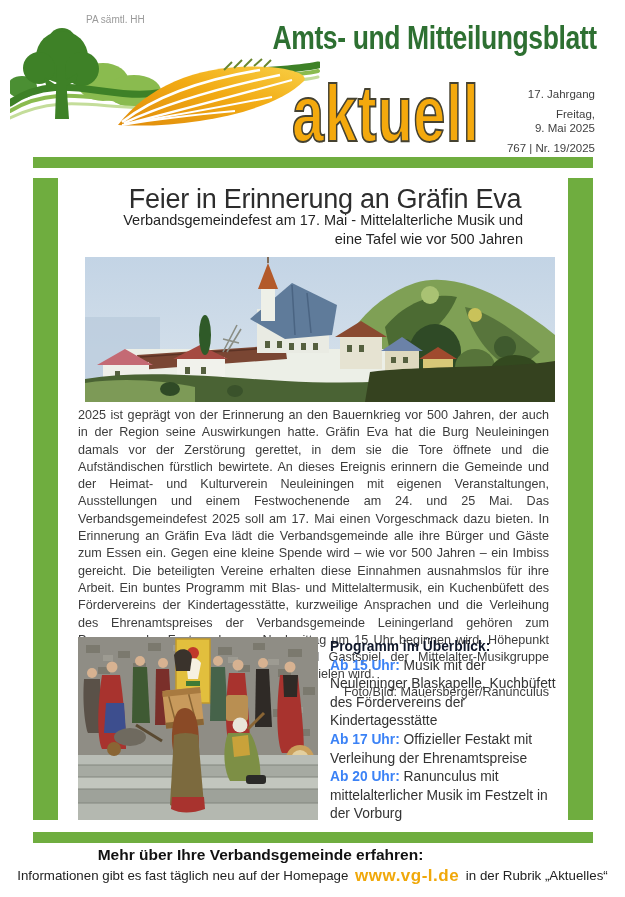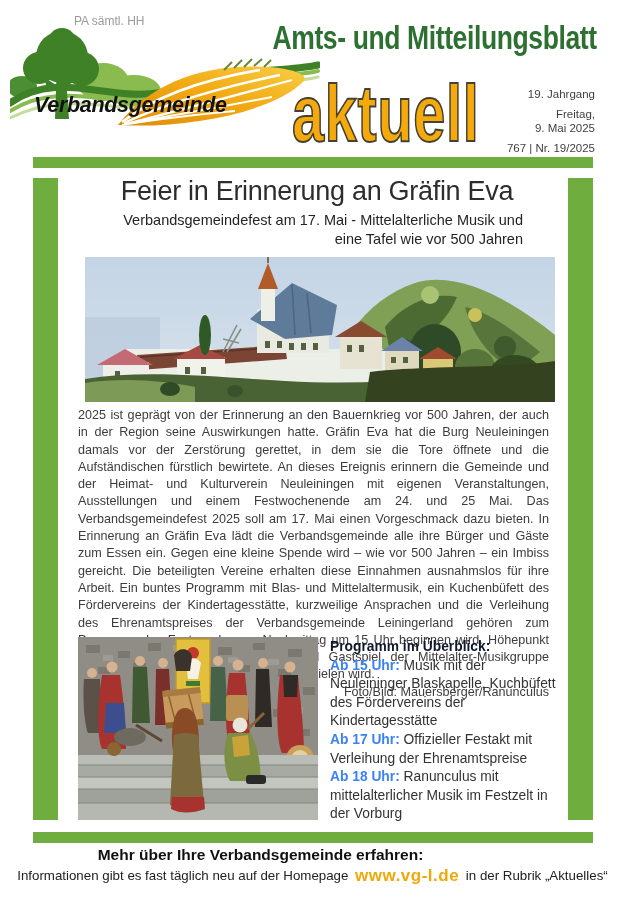--- a/index.html
+++ b/index.html
@@ -2,21 +2,21 @@
 <html lang="de"><head>
 <meta charset="utf-8">
 <style>
   html,body{margin:0;padding:0;background:#e9e9e9;}
   .page{
     position:relative;width:625px;height:897px;background:#ffffff;
     margin:0 auto;overflow:hidden;
     font-family:"Liberation Sans","DejaVu Sans",sans-serif;color:#3c3c3c;
   }
   
-  .pa-note{position:absolute;left:74px;top:14px;font-size:12px;color:#9a9a9a;}
+  .pa-note{position:absolute;left:86px;top:14px;font-size:10px;color:#9a9a9a;}
   .logo-svg{position:absolute;left:10px;top:25px;width:310px;height:125px;}
   .org1{position:absolute;left:34px;top:93px;font-size:21.5px;font-weight:bold;font-style:italic;color:#121212;letter-spacing:-0.3px;}
   .org2{position:absolute;left:30px;top:111px;font-size:35px;font-weight:bold;font-style:italic;color:#121212;letter-spacing:-1px;}
   .masthead{
     position:absolute;right:28px;top:18px;font-size:34px;font-weight:bold;color:#2e7032;
     white-space:nowrap;letter-spacing:-0.5px;transform:scaleX(0.78);transform-origin:100% 0;
   }
   .aktuell{
     position:absolute;left:292px;top:74px;font-size:80px;font-weight:bold;color:#f4a90d;
     letter-spacing:1px;line-height:1;transform:scaleX(0.72);transform-origin:0 0;
@@ -92,40 +92,39 @@
       <circle cx="52" cy="17" r="14"></circle>
       <circle cx="52" cy="32" r="26"></circle>
       <circle cx="29" cy="43" r="16"></circle>
       <circle cx="72" cy="44" r="17"></circle>
       <path d="M47,40 L45,94 L59,94 L55,40 Z"></path>
       <path d="M46,60 L34,52 L36,60 L46,66 Z"></path>
       <path d="M56,55 L68,48 L66,56 L56,61 Z"></path>
     </g>
   </svg>
 
-  <div class="org1">Verbandsgemeinde</div>
 
   <div class="masthead">Amts- und Mitteilungsblatt</div>
   <div class="aktuell">aktuell</div>
 
   <div class="issue-info">
-    <div>19. Jahrgang</div>
+    <div>17. Jahrgang</div>
     <div class="gap"></div>
     <div>Freitag,</div>
     <div>9. Mai 2025</div>
     <div class="gap"></div>
     <div>767 | Nr. 19/2025</div>
   </div>
 
   <div class="bar-top"></div>
   <div class="frame-left"></div>
   <div class="frame-right"></div>
   <div class="bar-bottom"></div>
 
-  <h1 class="article-title" style="margin:4px;font-weight:normal;">Feier in Erinnerung an Gräfin Eva</h1>
+  <h1 class="article-title" style="margin:12px;font-weight:normal;">Feier in Erinnerung an Gräfin Eva</h1>
   <div class="article-subtitle">Verbandsgemeindefest am 17. Mai - Mittelalterliche Musik und eine Tafel wie vor 500 Jahren</div>
 
   <svg class="painting-svg" viewBox="0 0 470 145" preserveAspectRatio="none" aria-hidden="true">
     <defs>
       <linearGradient id="skyGrad" x1="0" y1="0" x2="0" y2="1">
         <stop offset="0" stop-color="#c3d4e5"></stop>
           <stop offset="1" stop-color="#d9e3ec"></stop>
       </linearGradient>
     </defs>
     <rect x="0" y="0" width="470" height="145" fill="url(#skyGrad)"></rect>
@@ -289,21 +288,21 @@
     <path d="M150,96 C144,112 146,134 152,144 L182,144 C184,128 178,104 172,96 Z" fill="#7d8f45"></path>
     <path d="M154,100 L170,98 L172,118 L156,120 Z" fill="#c9a23a"></path>
     <rect x="168" y="138" width="20" height="9" rx="3" fill="#2a2a28"></rect>
     <line x1="170" y1="92" x2="186" y2="76" stroke="#8a6534" stroke-width="3"></line>
   </svg>
 
   <div class="program">
     <div class="program-heading">Programm im Überblick:</div>
     <div class="program-item"><b>Ab 15 Uhr:</b><span> Musik mit der Neuleininger Blaskapelle, Kuchbüfett des Fördervereins der Kindertagesstätte</span></div>
     <div class="program-item"><b>Ab 17 Uhr:</b><span> Offizieller Festakt mit Verleihung der Ehrenamtspreise</span></div>
-    <div class="program-item"><b>Ab 18 Uhr:</b><span> Ranunculus mit mittelalterlicher Musik im Festzelt in der Vorburg</span></div>
+    <div class="program-item"><b>Ab 20 Uhr:</b><span> Ranunculus mit mittelalterlicher Musik im Festzelt in der Vorburg</span></div>
   </div>
 
   <div class="footer-heading">Mehr über Ihre Verbandsgemeinde erfahren:</div>
   <div class="footer-line">
     <span>Informationen gibt es fast täglich neu auf der Homepage </span><a class="footer-url">www.vg-l.de</a><span> in der Rubrik  „Aktuelles“</span>
   </div>
 
 </div>
 
 </body></html>

